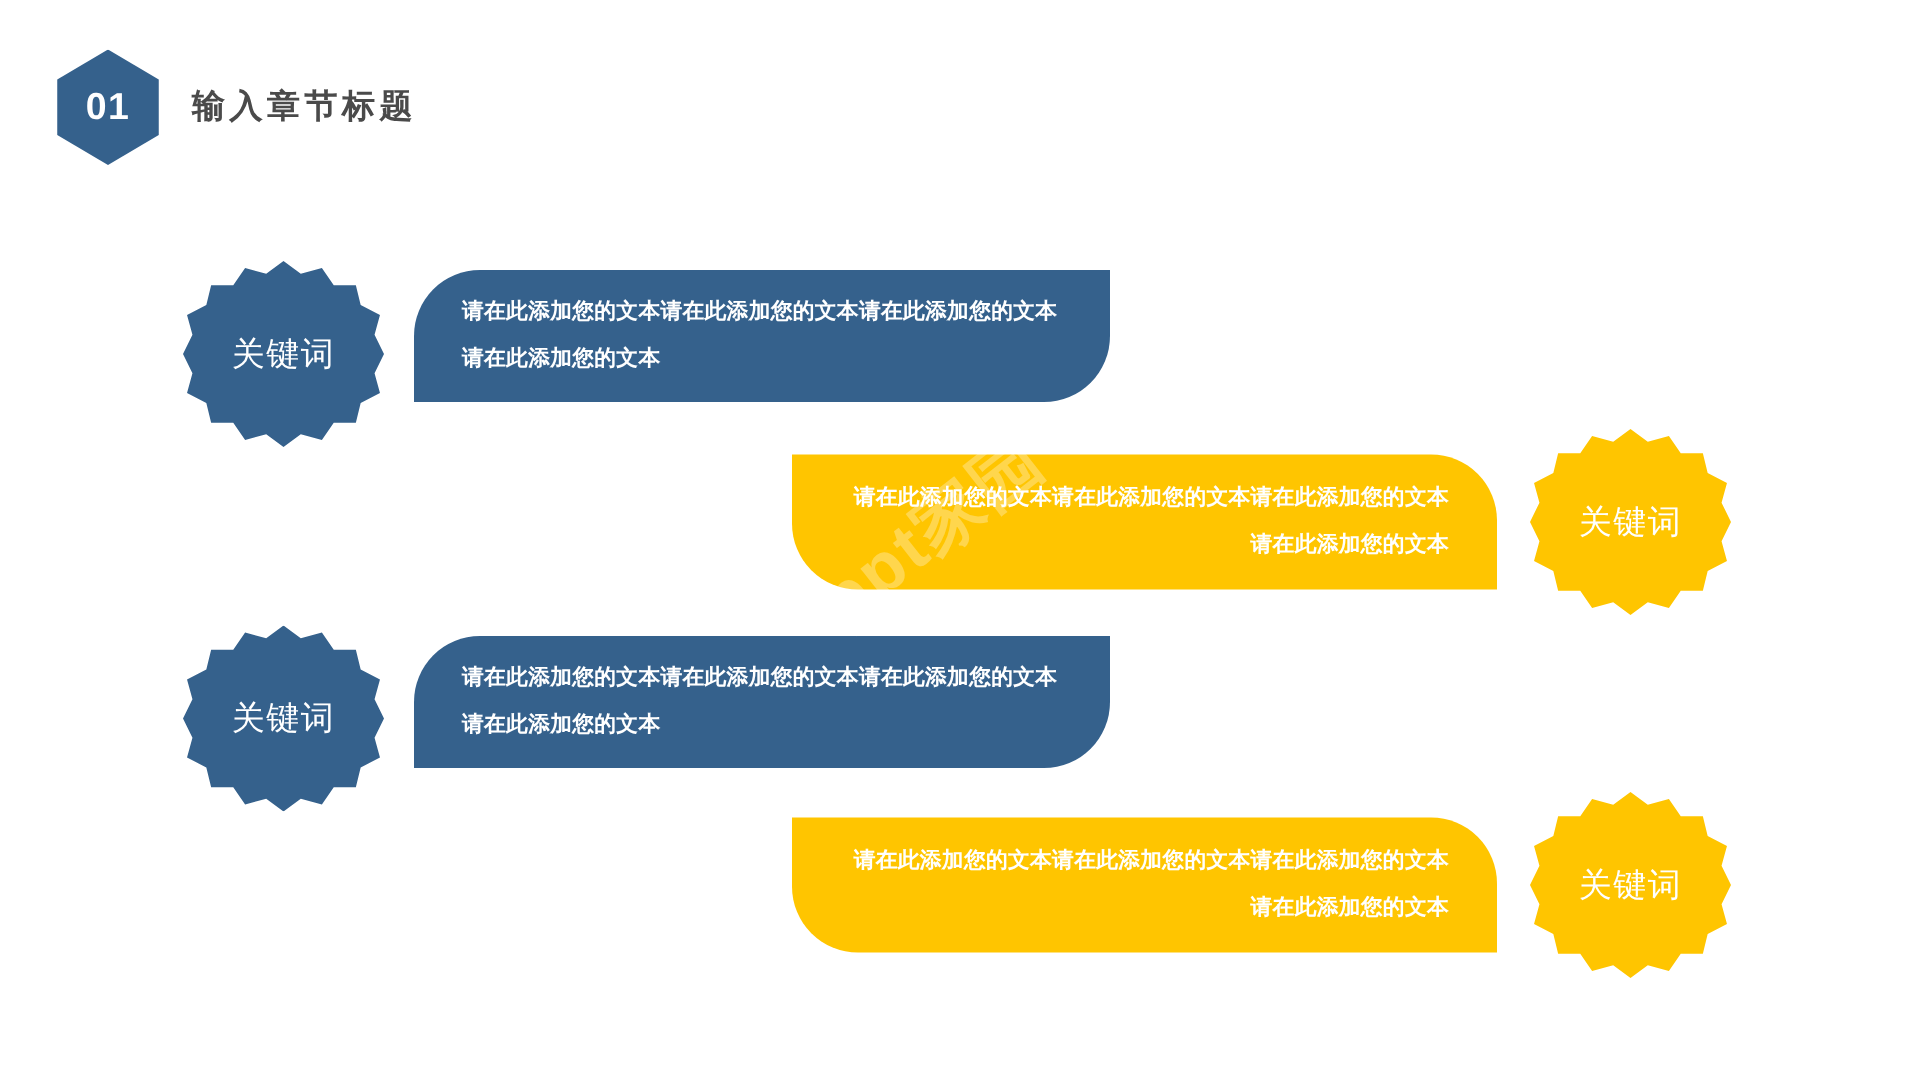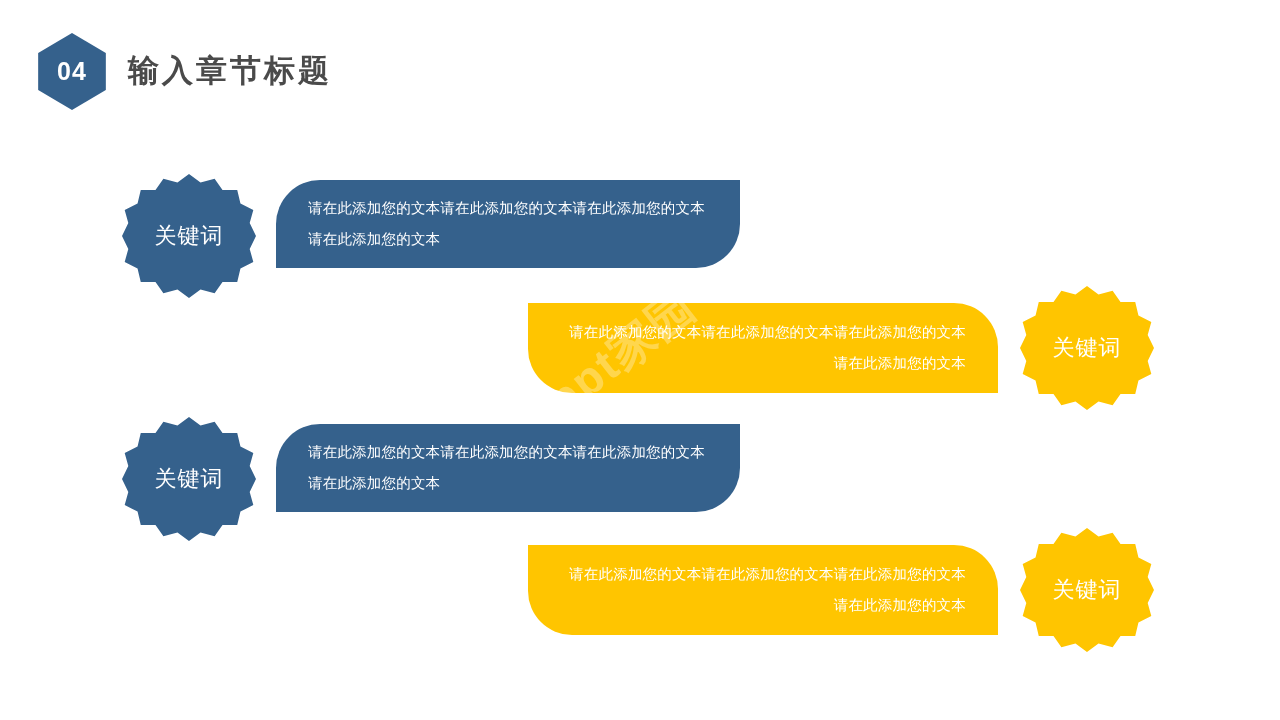--- a/index.html
+++ b/index.html
@@ -35,21 +35,21 @@
     color:#ffffff;
     font-size:25px; font-weight:bold;
     letter-spacing:1px;
     line-height:1;
   }
 
   #section-title {
     position:absolute;
     left:128px; top:50px;
     color:#4a4a4a;
-    font-size:31px;
+    font-size:22px;
     font-weight:bold;
     letter-spacing:3px;
     line-height:42px;
     white-space:nowrap;
   }
 
   
   .row { position:absolute; left:0; width:1280px; height:135px; }
 
   
@@ -84,21 +84,21 @@
   .panel {
     position:absolute;
     padding:26px 32px;
     display:flex;
     flex-direction:column;
     justify-content:center;
   }
   .panel .panel-text {
     color:#ffffff;
     font-size:14.5px;
-    font-weight:normal;
+    font-weight:bold;
     line-height:31px;
     letter-spacing:0.2px;
   }
   
   .panel.blue-panel {
     background:#35618c;
     border-radius:44px 0 44px 0;
     text-align:left;
   }
   
@@ -147,21 +147,21 @@
 </style>
 </head>
 <body>
 
 <div id="slide">
 
   <div id="header">
 
     <div class="hex-badge">
       <div class="hex-shape"></div>
-      <div class="hex-num">04</div>
+      <div class="hex-num">01</div>
     </div>
 
     <div id="section-title">输入章节标题</div>
   </div>
 
   <div class="row" id="row-1">
     <div class="burst">
       <div class="burst-shape fill-blue"></div>
       <div class="burst-label">关键词</div>
     </div>

